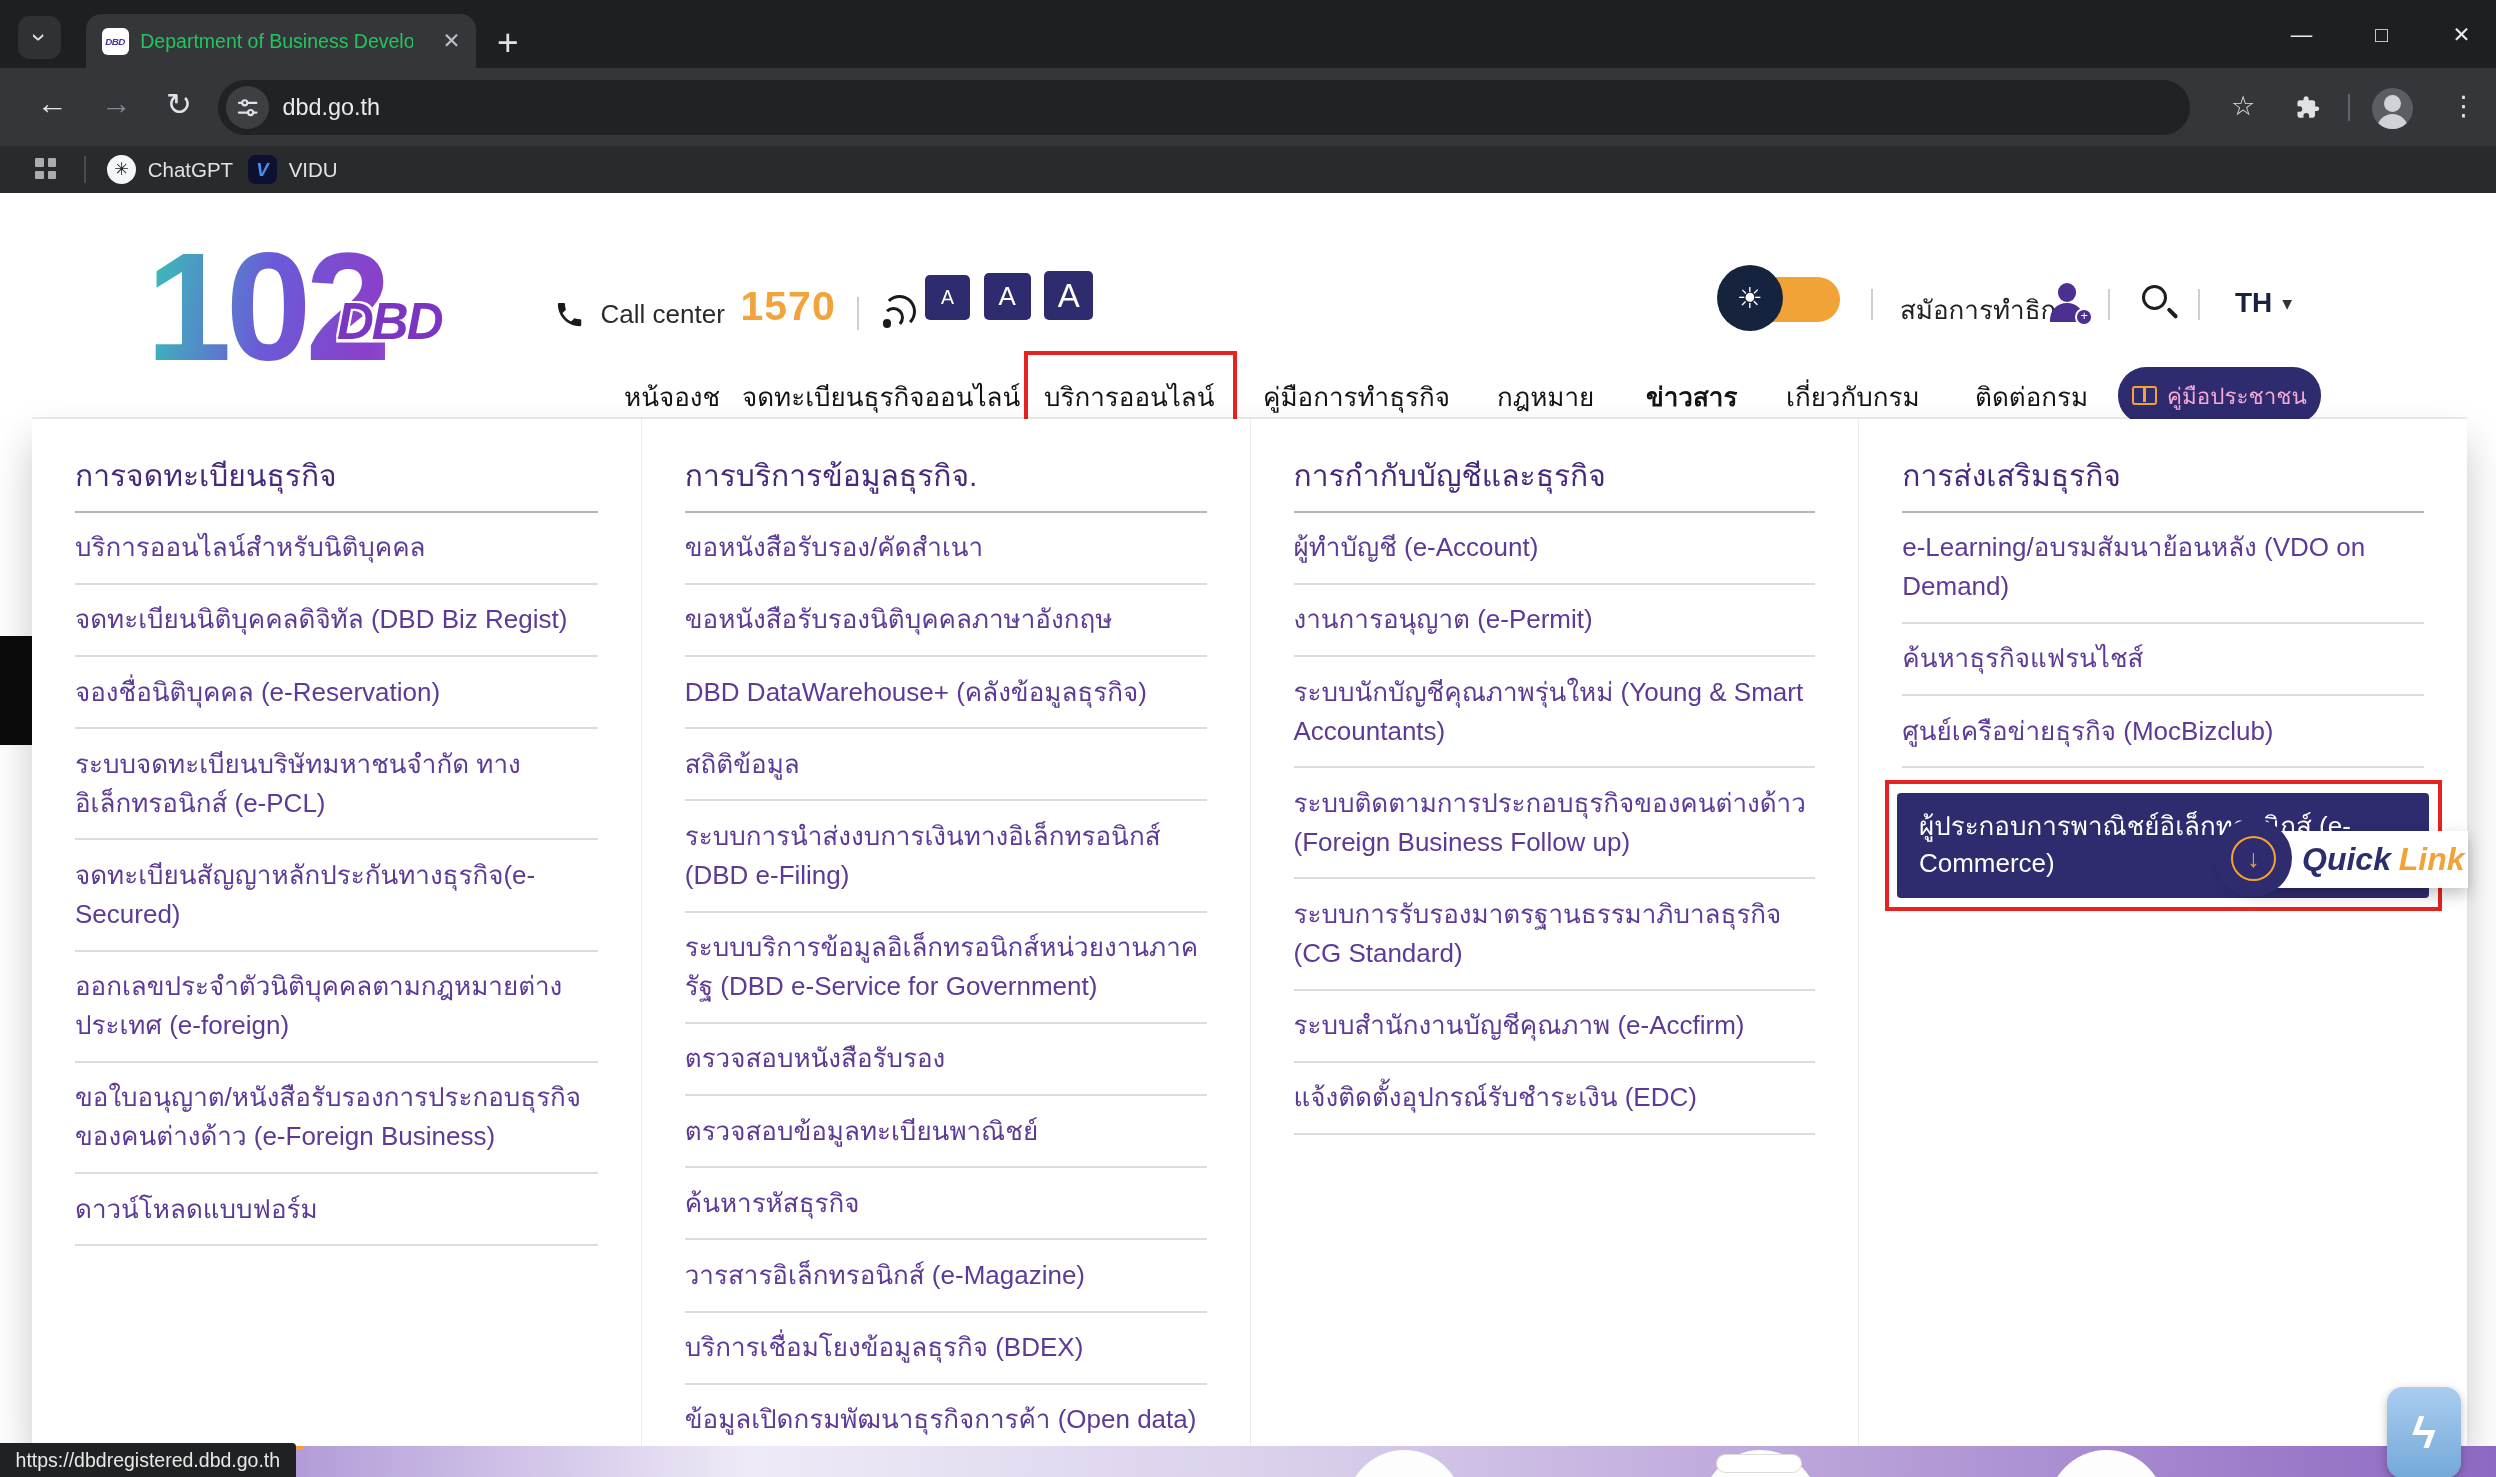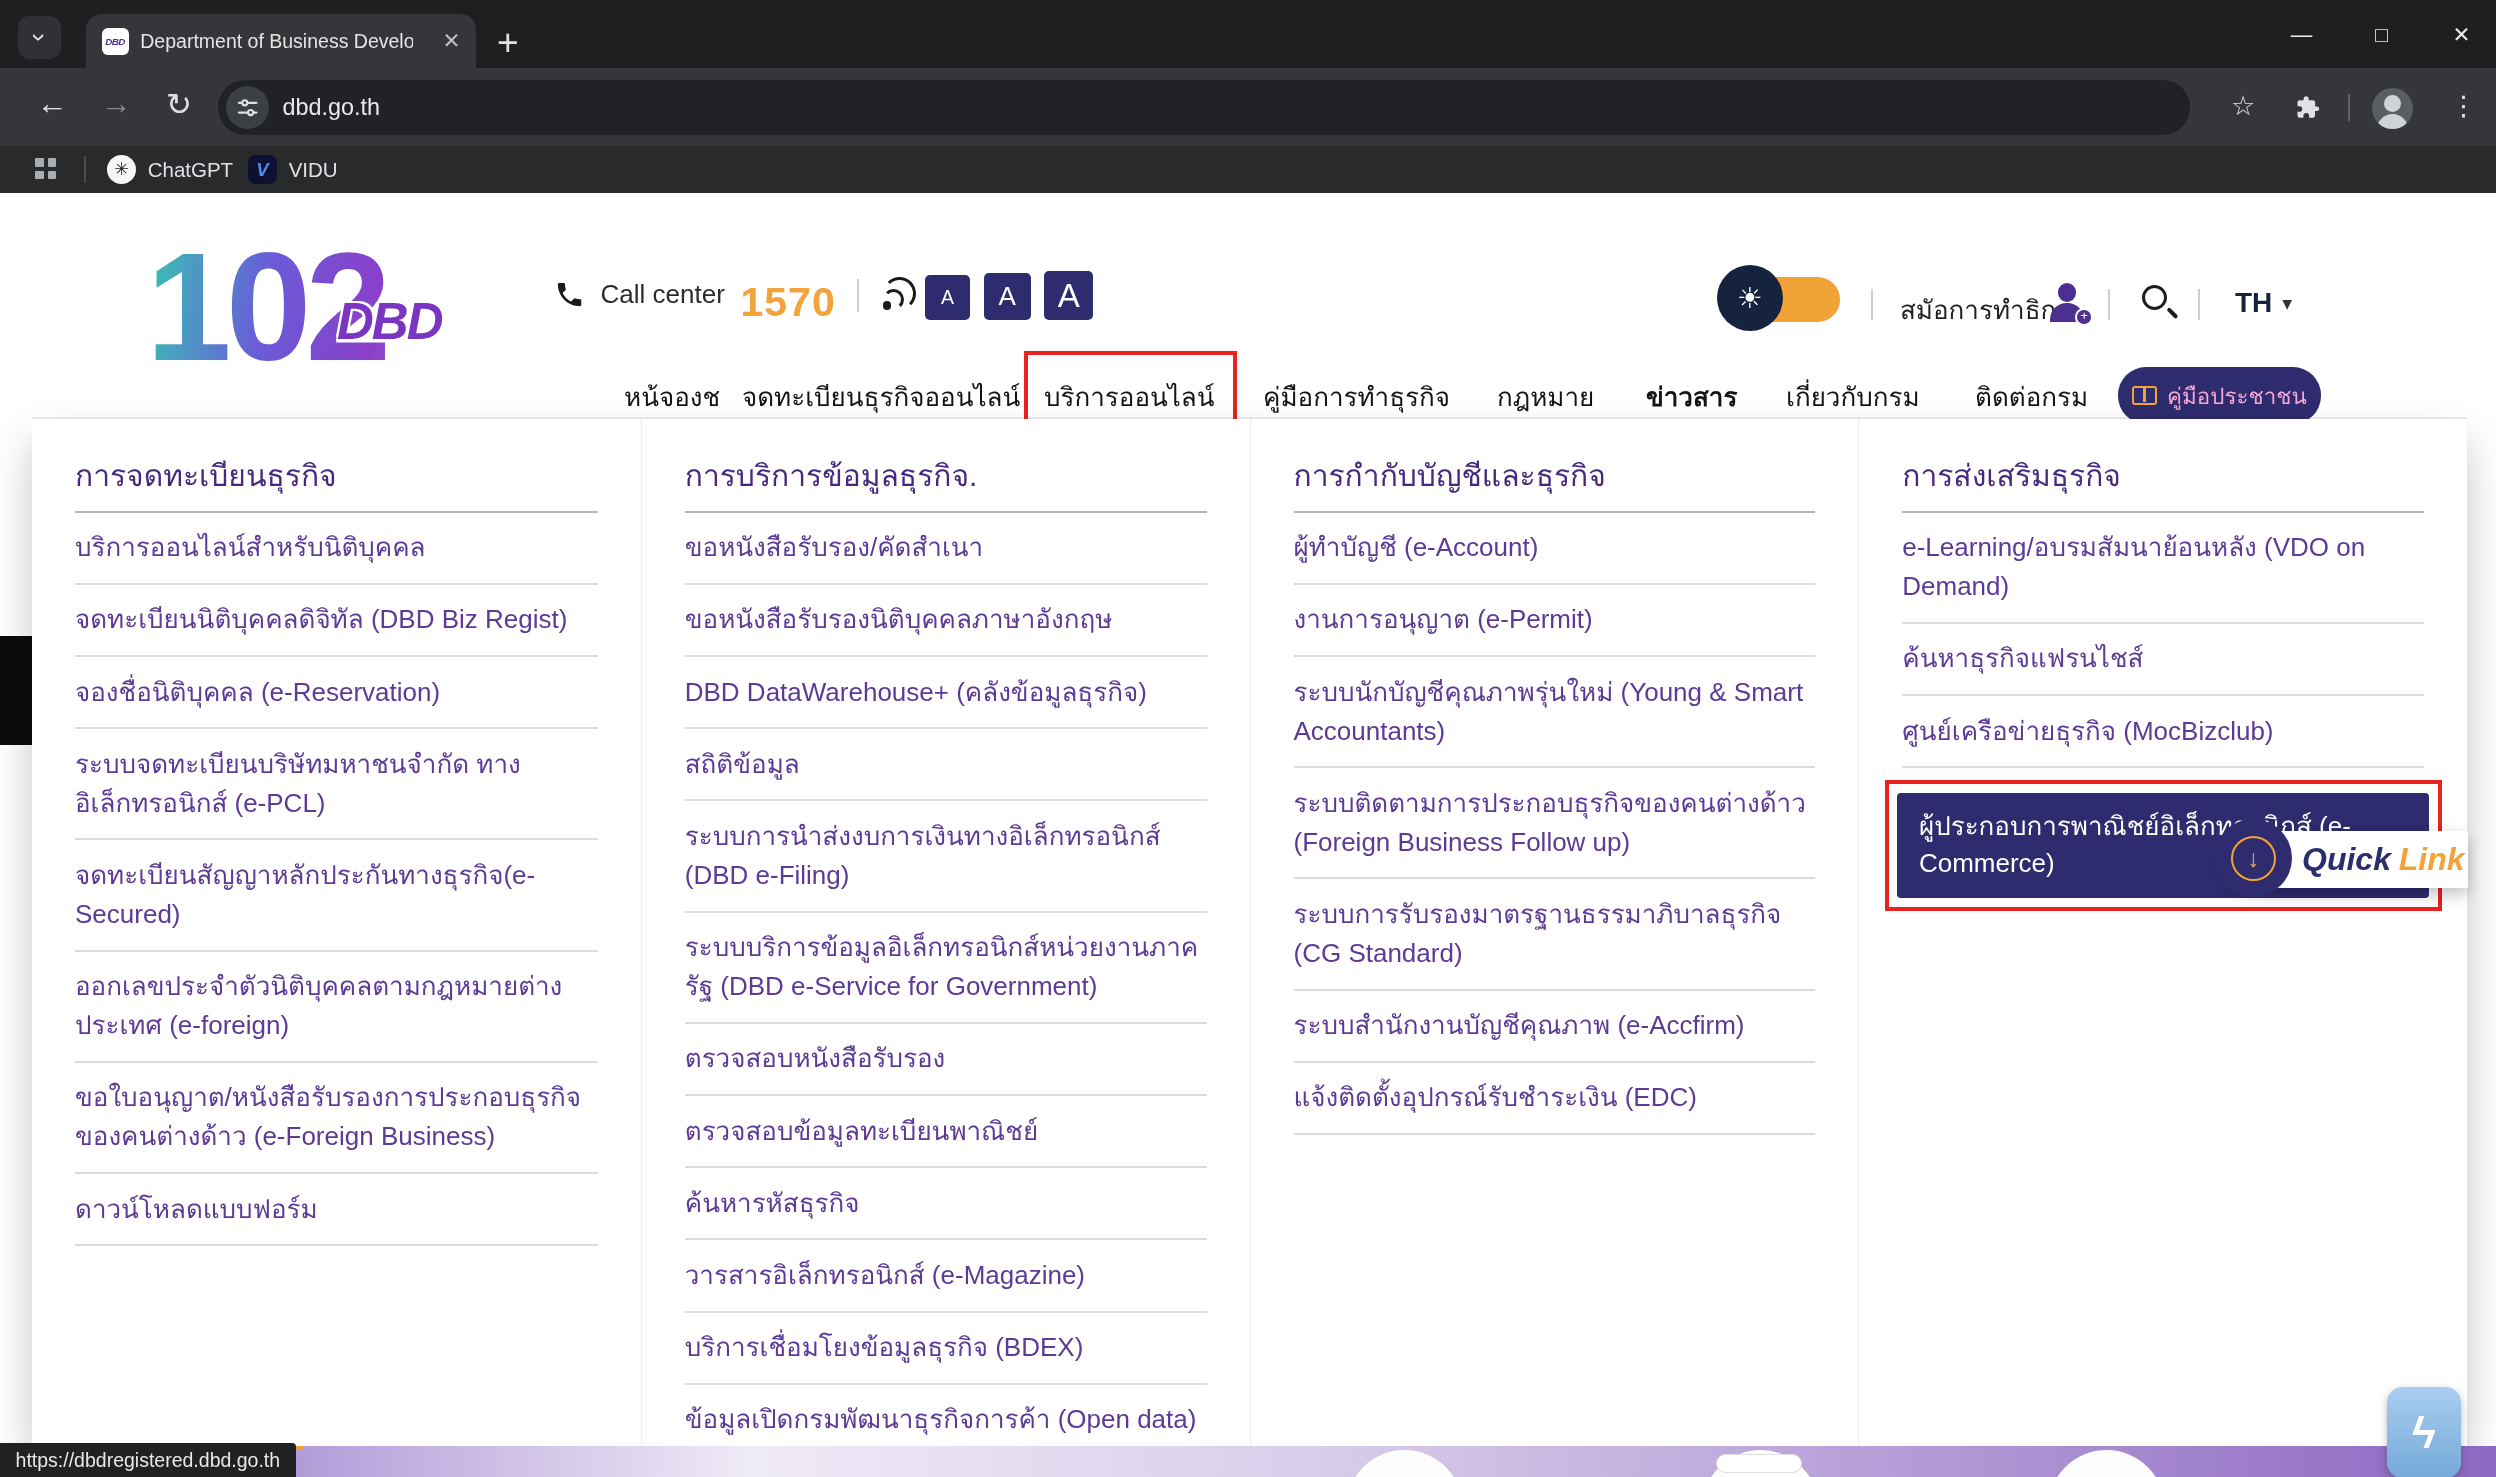--- a/index.html
+++ b/index.html
@@ -10,21 +10,21 @@
 
   
   .frame { left:0; top:0; width:2497px; height:68px; background:#1e1f21; }
   .tab-search-btn { left:17.6px; top:15.6px; width:43px; height:43px; border-radius:11.7px; background:#303134;
     color:#dfe1e5; display:flex; align-items:center; justify-content:center; font-size:25px; }
   .tab-search-btn span { transform:rotate(90deg); display:block; }
   .tab { left:86px; top:13.7px; width:390px; height:55px; background:#35363a; border-radius:15.6px 15.6px 0 0;
     display:flex; align-items:center; padding:0 15.6px; gap:11.7px; }
   .favicon { width:27px; height:27px; background:#fff; border-radius:5.9px; display:flex; align-items:center; justify-content:center; flex:none; }
   .favicon b { font-size:9.8px; font-style:italic; color:#4b2e9e; letter-spacing:-0.5px; }
-  .tab-title { color:#e5e5e5; font-size:19.5px; white-space:nowrap; overflow:hidden; width:273px; }
+  .tab-title { color:#22c55e; font-size:19.5px; white-space:nowrap; overflow:hidden; width:273px; }
   .tab-close { color:#bdc1c6; font-size:21.5px; margin-left:auto; }
   .new-tab { left:497px; top:21.5px; color:#dfe1e5; font-size:37px; font-weight:300; }
   .win-btn { top:17.6px; width:43px; height:35px; color:#e8eaed; font-size:21.5px; display:flex; align-items:center; justify-content:center; }
 
   .toolbar { left:0; top:68px; width:2497px; height:78px; background:#35363a; }
   .nav-ic { top:86px; font-size:31px; color:#dfe1e5; }
   .nav-ic.dim { color:#84878b; }
   .omnibox { left:218px; top:80px; width:1972px; height:55px; background:#202225; border-radius:27px;
     display:flex; align-items:center; }
   .tune-circle { width:43px; height:43px; border-radius:50%; background:#3c4043; margin:0 13.7px 0 7.8px;
@@ -49,21 +49,21 @@
   
   .page { left:0; top:193px; width:2497px; height:1284px; background:#fff; }
 
   .logo { left:146px; top:224px; width:419px; height:176px; }
   .logo .num { font-size:154px; font-weight:800; letter-spacing:-5.9px; line-height:166px;
     background:linear-gradient(100deg,#35c7b4 0%,#6a5bd8 30%,#8b3fc9 55%,#a87ae8 80%,#7f5ad1 100%);
     -webkit-background-clip:text; background-clip:text; color:transparent; }
   .logo .dbd { position:absolute; left:191px; top:68px; font-size:51px; font-weight:900; font-style:italic; color:#7a35c1;
     text-shadow:2px 2px 0 #fff,-2px -2px 0 #fff,2px -2px 0 #fff,-2px 2px 0 #fff; letter-spacing:-2px; }
 
-  .callcenter { left:554px; top:279px; height:51px; display:flex; align-items:flex-start; gap:15.6px; }
+  .callcenter { left:554px; top:279px; height:51px; display:flex; align-items:flex-end; gap:15.6px; }
   .cc-label { font-size:26px; color:#2b2b2b; }
   .cc-num { font-size:41px; font-weight:bold; color:#F2A33C; letter-spacing:1px; }
   .cc-sep { width:2px; height:33px; background:#cfcfcf; margin:0 5.9px; }
   .rss { position:relative; width:33px; height:33px; }
   .rss i { position:absolute; left:2px; bottom:2px; width:8.8px; height:8.8px; border-radius:50%; background:#1a1a1a; }
   .rss em { position:absolute; left:2px; bottom:2px; border:3.9px solid transparent; border-top-color:#1a1a1a; border-right-color:#1a1a1a; border-radius:50%; }
   .rss .a1 { width:21.5px; height:21.5px; }
   .rss .a2 { width:33px; height:33px; }
 
   .font-btns { left:925px; top:271px; display:flex; gap:13.7px; align-items:flex-end; }

